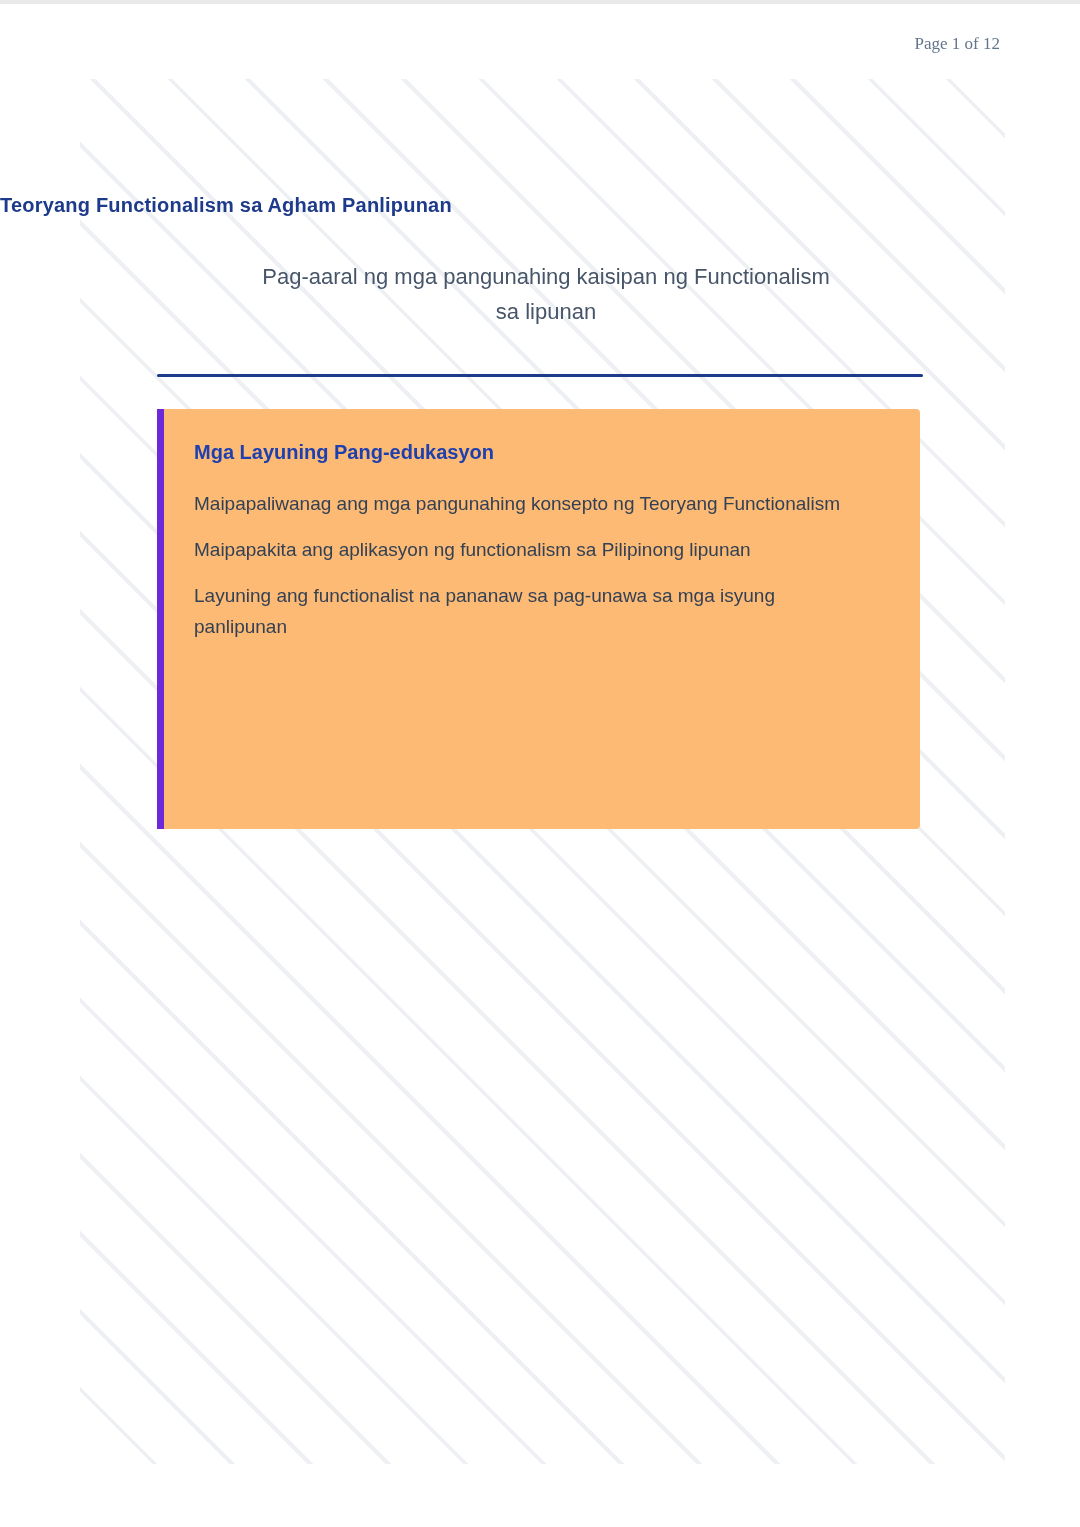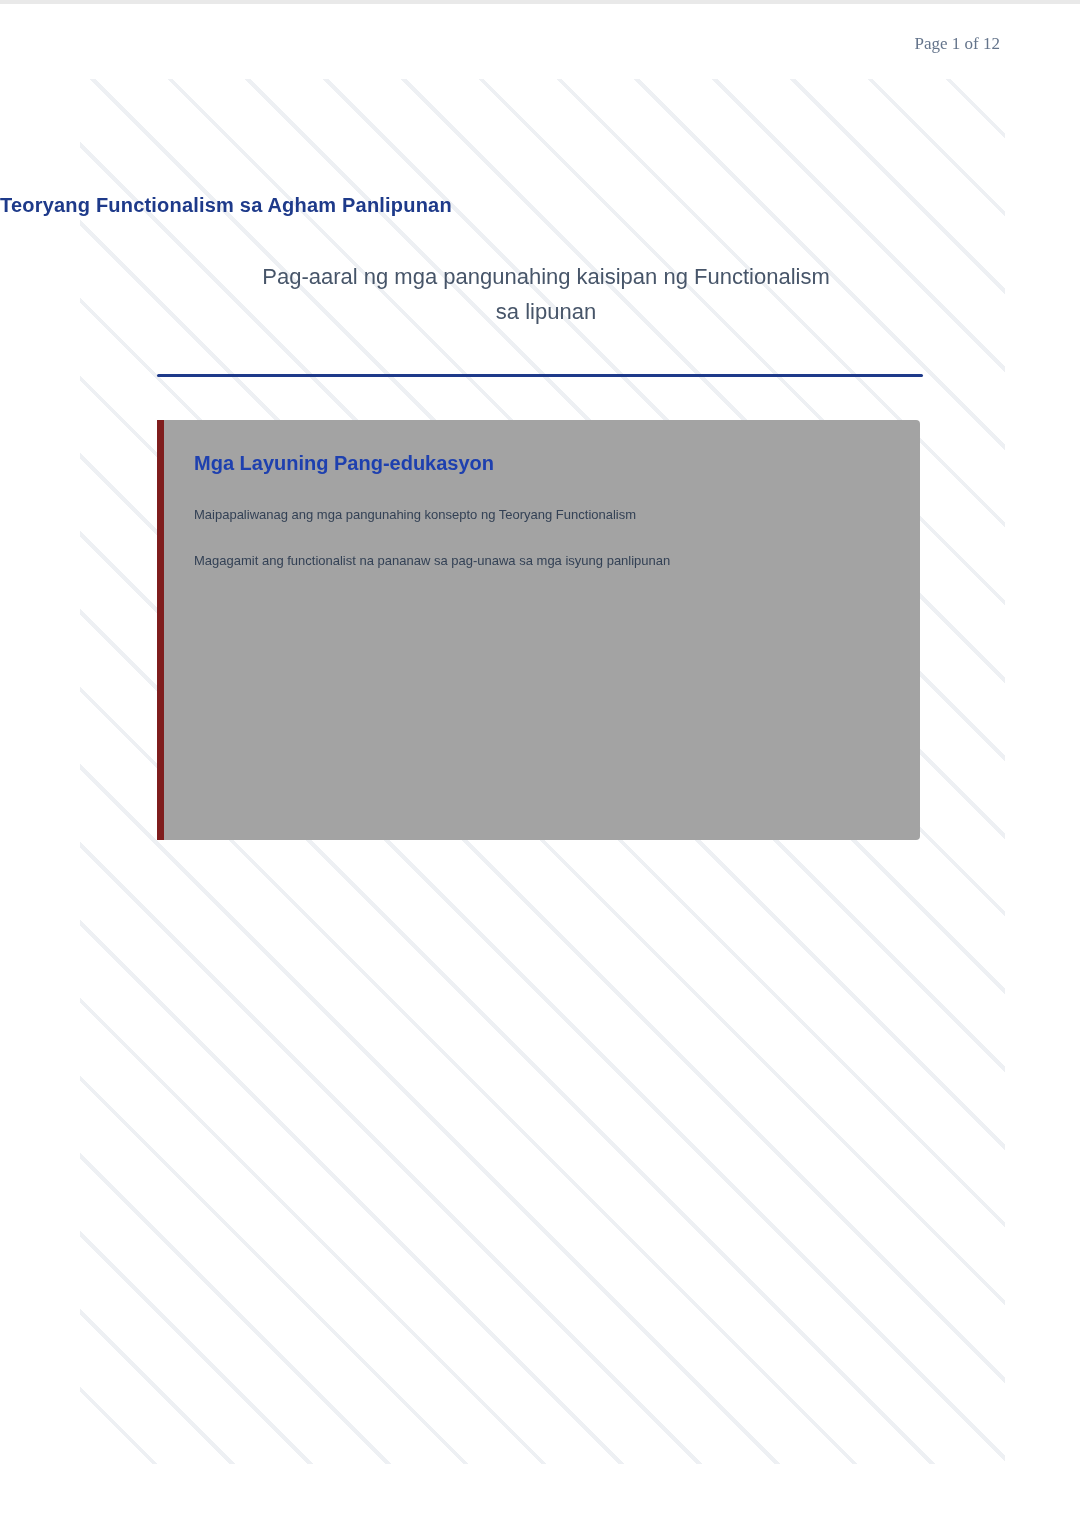--- a/index.html
+++ b/index.html
@@ -62,37 +62,37 @@
     position: absolute;
     top: 370px;
     left: 157px;
     width: 766px;
     height: 3px;
     background: #1e3a8a;
     border-radius: 2px;
   }
   .objectives-box {
     position: absolute;
-    top: 416px;
+    top: 405px;
     left: 157px;
     width: 763px;
     min-height: 420px;
-    background: #a3a3a3;
-    border-left: 7px solid #7f1d1d;
+    background: #fdba74;
+    border-left: 7px solid #6d28d9;
     border-radius: 0 4px 4px 0;
     padding: 32px 54px 36px 30px;
   }
   .objectives-heading {
     font-size: 20px;
     font-weight: 700;
     color: #1e40af;
     margin-bottom: 24px;
   }
   .objective-item {
-    font-size: 13px;
+    font-size: 19px;
     color: #334155;
     line-height: 31px;
     margin-bottom: 15px;
     max-width: 672px;
   }
   .objective-item:last-child { margin-bottom: 0; }
 </style>
 </head>
 <body>
 
@@ -110,17 +110,18 @@
       <div>Pag-aaral ng mga pangunahing kaisipan ng Functionalism</div>
       <div>sa lipunan</div>
     </div>
 
     <div class="divider"></div>
 
     <div class="objectives-box">
       <div class="objectives-heading">Mga Layuning Pang-edukasyon</div>
 
       <p class="objective-item">Maipapaliwanag ang mga pangunahing konsepto ng Teoryang Functionalism</p>
-      <p class="objective-item">Magagamit ang functionalist na pananaw sa pag-unawa sa mga isyung panlipunan</p>
+      <p class="objective-item">Maipapakita ang aplikasyon ng functionalism sa Pilipinong lipunan</p>
+      <p class="objective-item">Layuning ang functionalist na pananaw sa pag-unawa sa mga isyung panlipunan</p>
     </div>
 
   </div>
 </div>
 
 </body></html>

